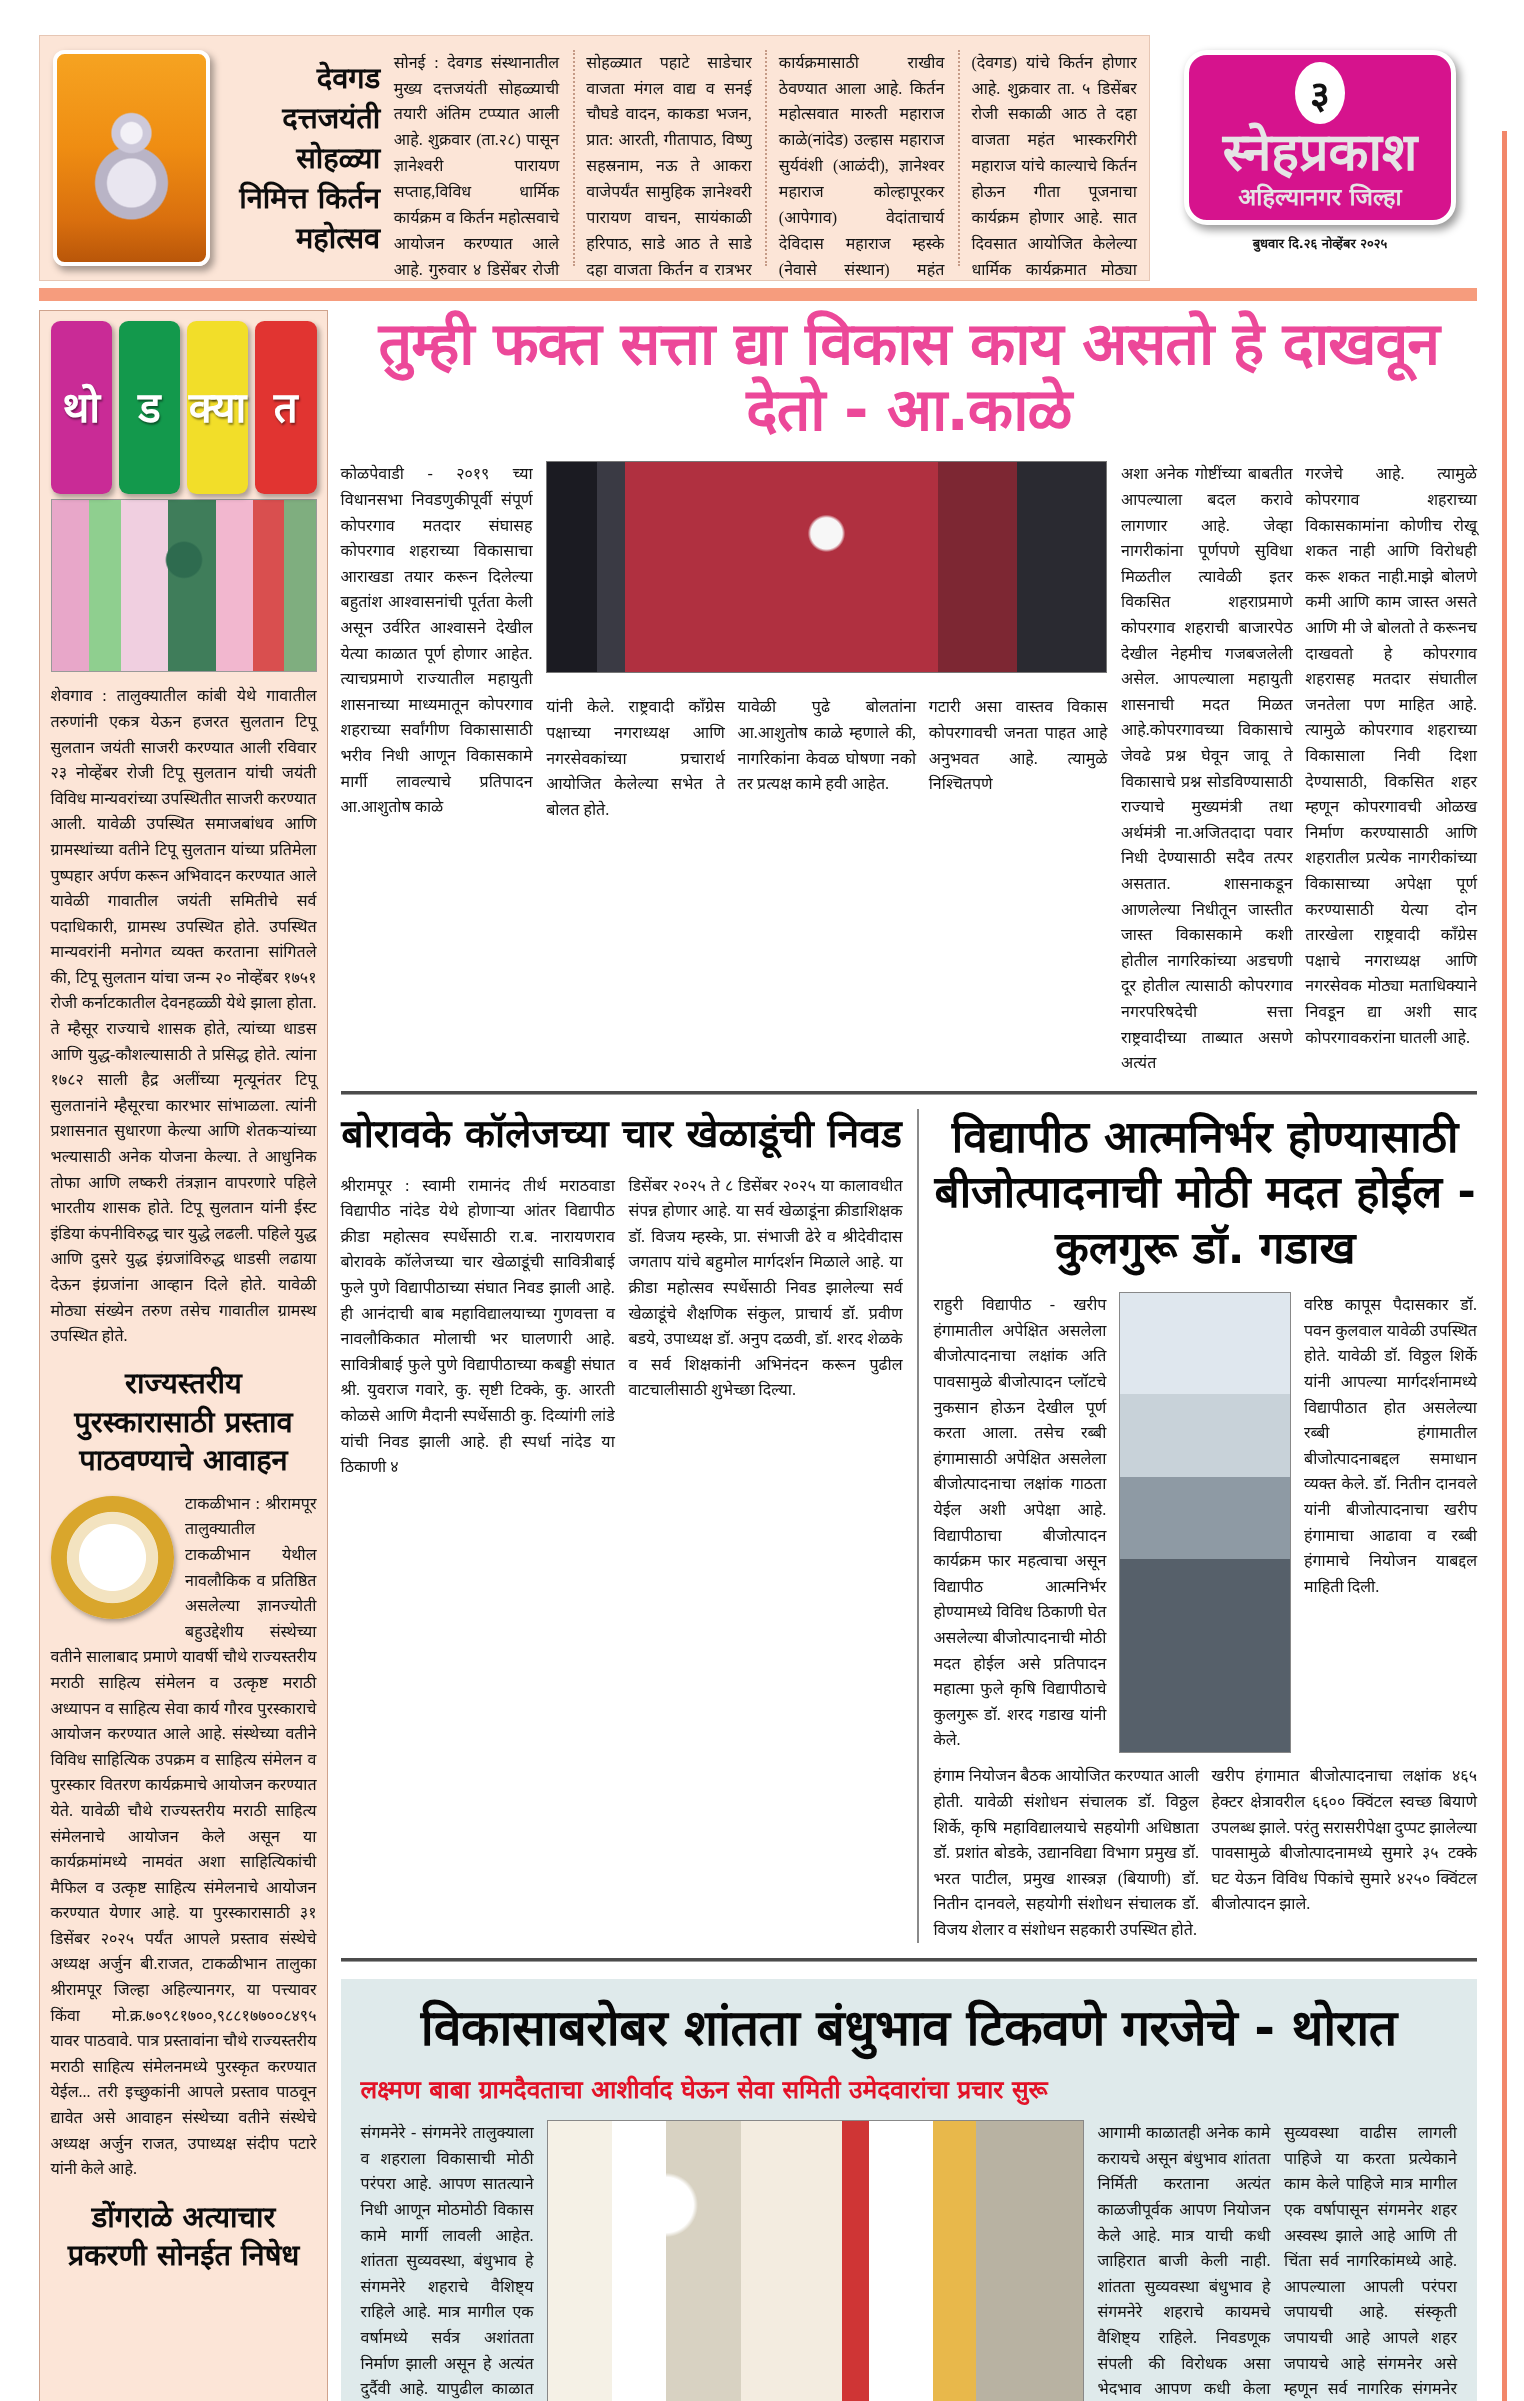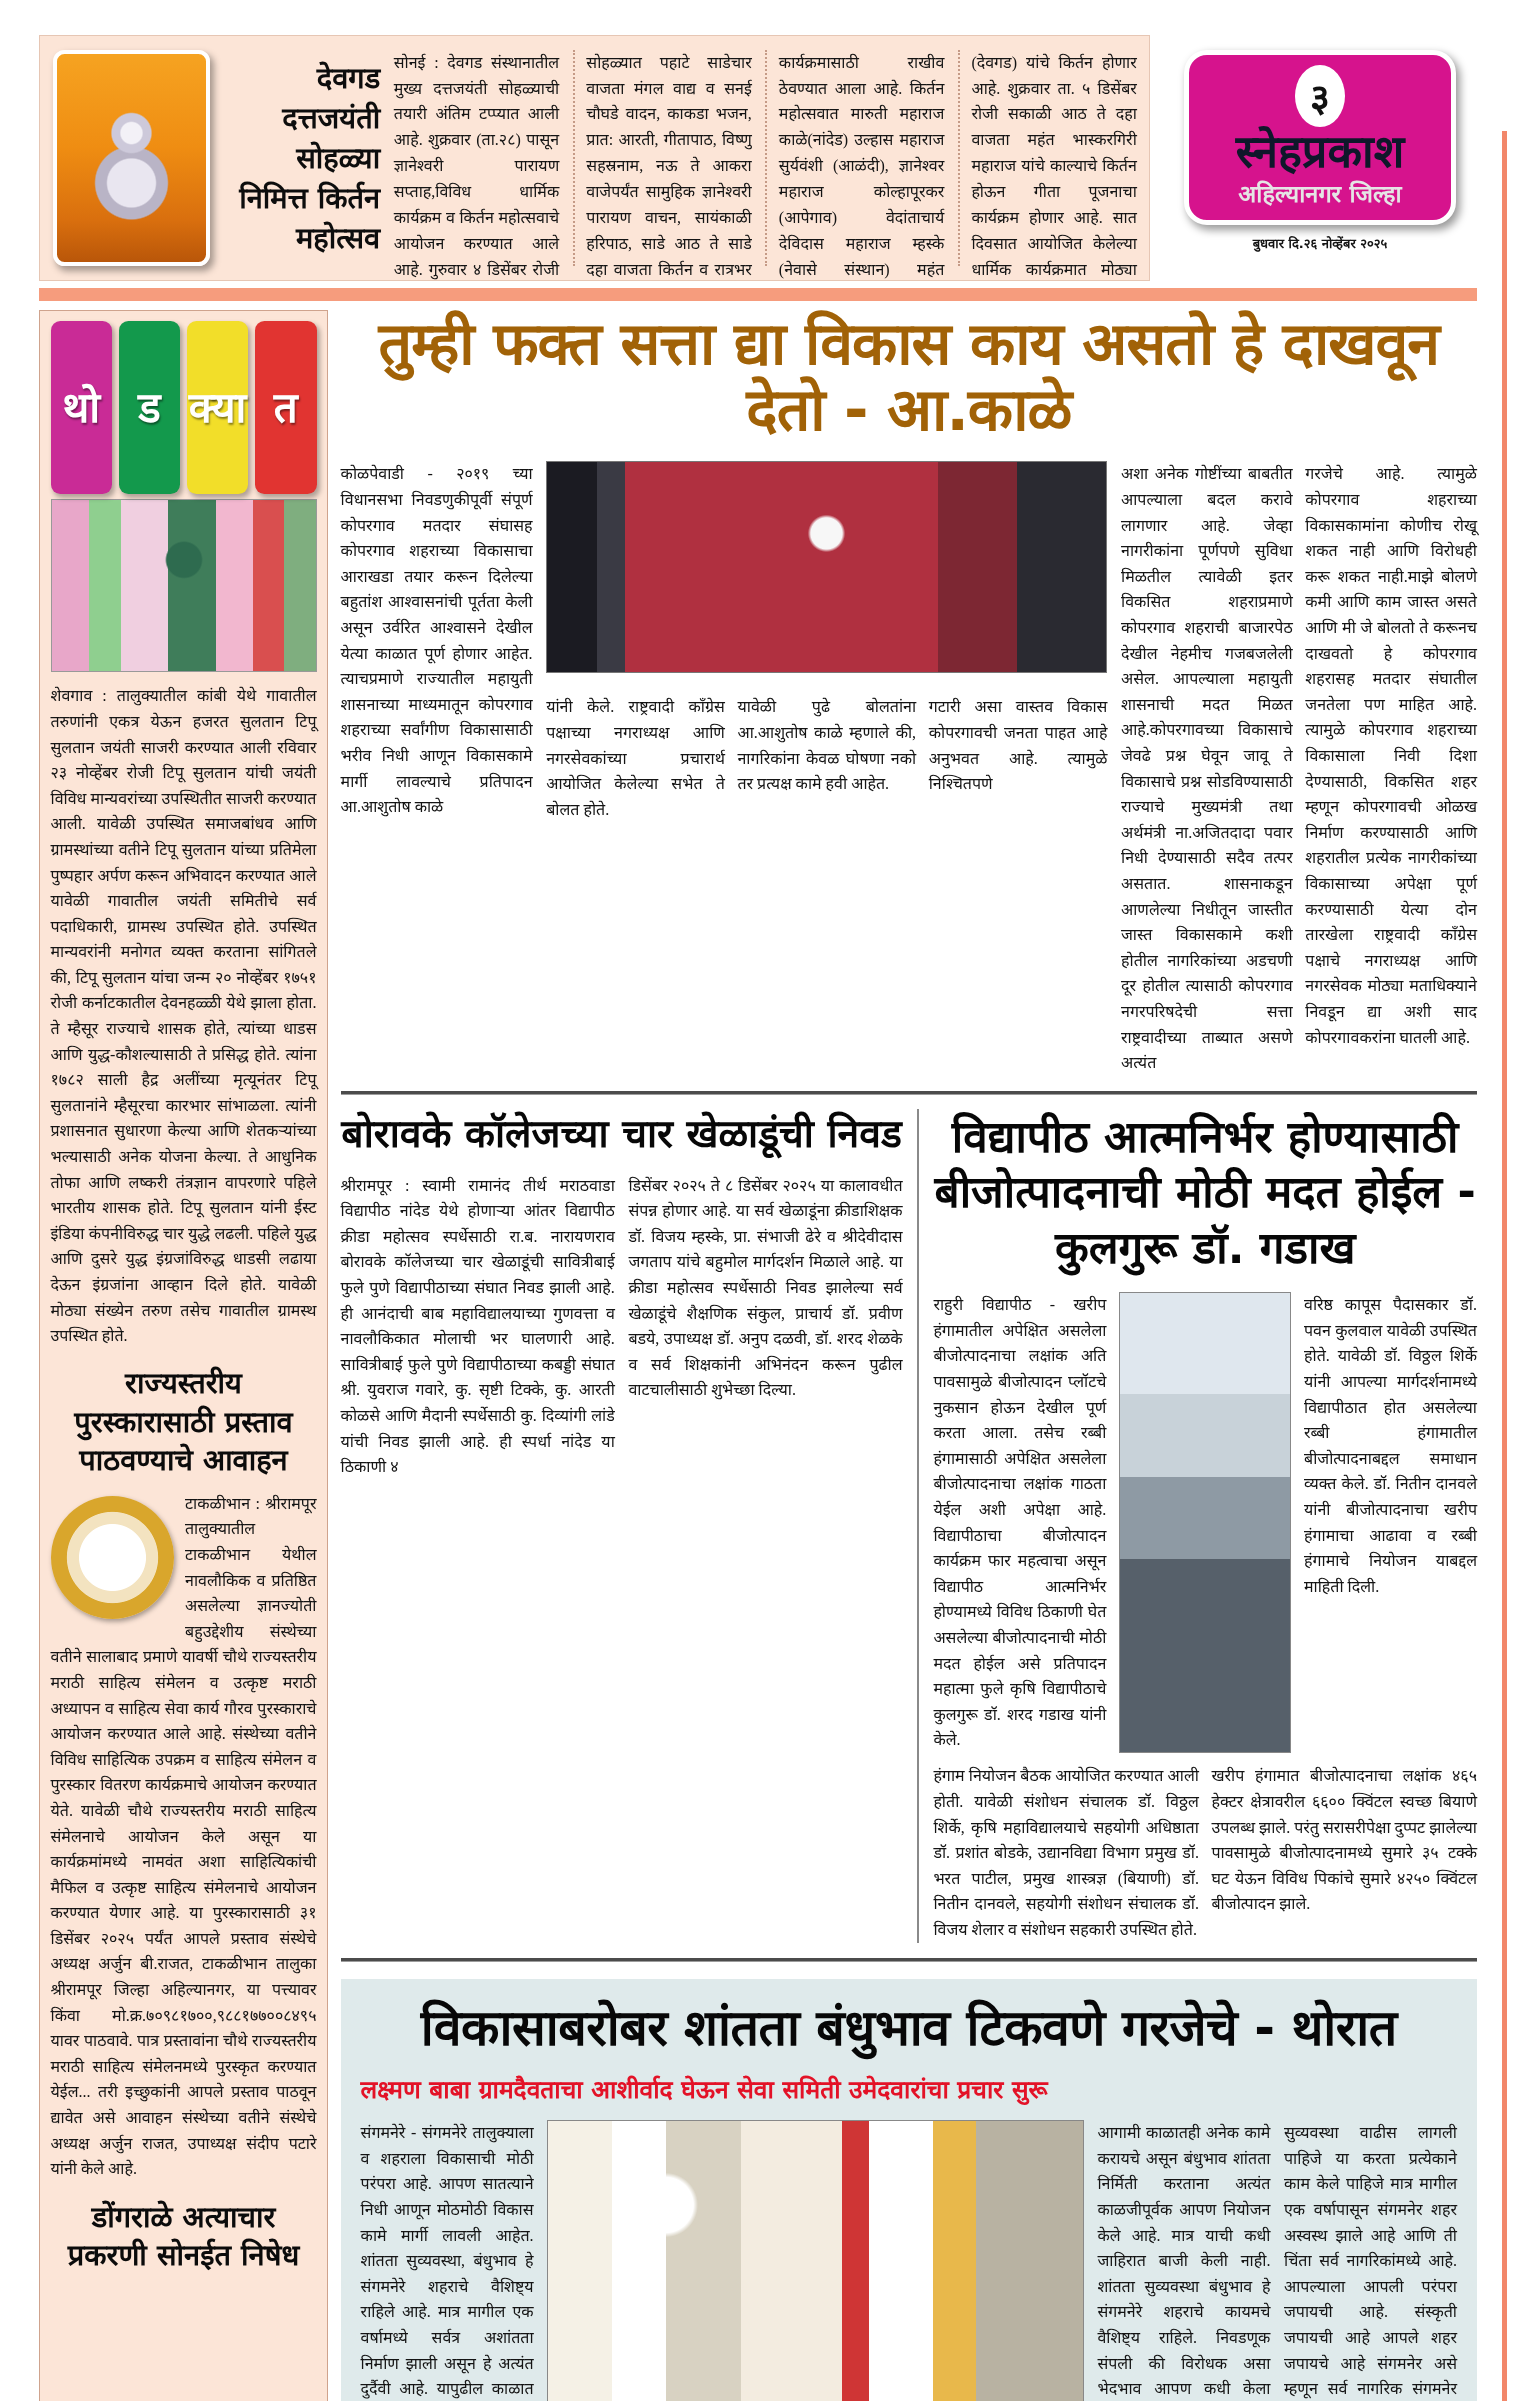--- a/index.html
+++ b/index.html
@@ -39,21 +39,21 @@
   .brandbox {
     width:272px; height:175px; background:#d6138d; border-radius:23px;
     border:5.2px solid #fff; box-shadow:3.1px 4.2px 8.4px rgba(0,0,0,.4);
     display:flex; flex-direction:column; align-items:center; justify-content:center; gap:1px;
   }
   .page-badge {
     width:50px; height:62px; background:#fff; border-radius:50%;
     display:flex; align-items:center; justify-content:center;
     font-size:38px; font-weight:bold; color:#111; font-family:"DejaVu Sans",sans-serif;
   }
-  .brand-title { color:#0f172a; font-size:45px; font-weight:bold; font-family:"DejaVu Sans","Liberation Sans",sans-serif; line-height:1.05; }
+  .brand-title { color:#e5e5e5; font-size:52px; font-weight:bold; font-family:"DejaVu Sans","Liberation Sans",sans-serif; line-height:1.05; }
   .brand-sub { color:#e5e5e5; font-size:23.5px; font-weight:bold; font-family:"DejaVu Sans",sans-serif; }
   .masthead-date { margin-top:9.4px; font-size:13px; font-weight:bold; font-family:"DejaVu Sans",sans-serif; }
 
   .salmon-bar { height:12.6px; background:#f69c7d; margin:7.3px 0 9.4px; }
 
   
   .content { display:flex; gap:12.6px; }
   .sidebar {
     width:289px; flex:none; background:#fce5d7; border:1px solid #cfa38d;
     padding:9.4px 10.5px; font-size:16px; line-height:1.6; text-align:justify;
@@ -79,21 +79,21 @@
     float:left; width:123px; height:123px; border-radius:50%;
     margin:5.2px 11.5px 5.2px 0;
     background:
       radial-gradient(circle at 50% 50%, #ffffff 0 38%, #f3e3c0 39% 52%, #d9a62c 53% 72%, #b67f14 73% 100%);
     box-shadow:1.6px 2.6px 5.2px rgba(0,0,0,.35);
   }
 
   .main-col { flex:1; display:flex; flex-direction:column; min-width:0; }
   .main-headline {
     font-family:"DejaVu Sans","Liberation Sans",sans-serif; font-weight:900;
-    font-size:59px; line-height:1.12; text-align:center; color:#a16207;
+    font-size:59px; line-height:1.12; text-align:center; color:#ec4899;
     margin:1px 0 18px; letter-spacing:-1px;
   }
   .btext { font-size:16px; line-height:1.6; text-align:justify; }
 
   .kale { display:flex; gap:13.6px;justify-content:space-between; }
   .kale-left { width:192px; flex:none; }
   .kale-center { flex:1; display:flex; flex-direction:column; gap:21px; min-width:0; }
   .kale-photo {
     height:212px; border:0.5px solid #777;
     background:

